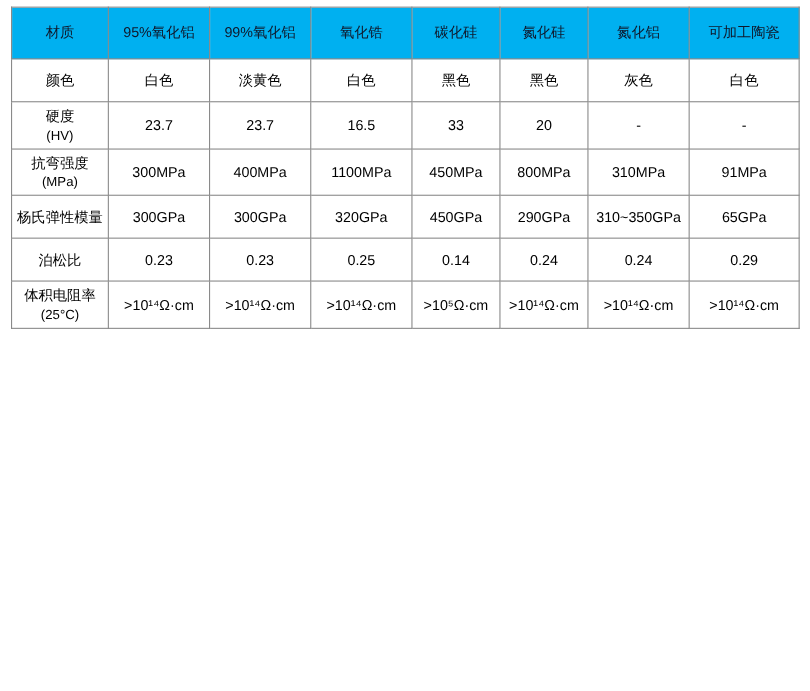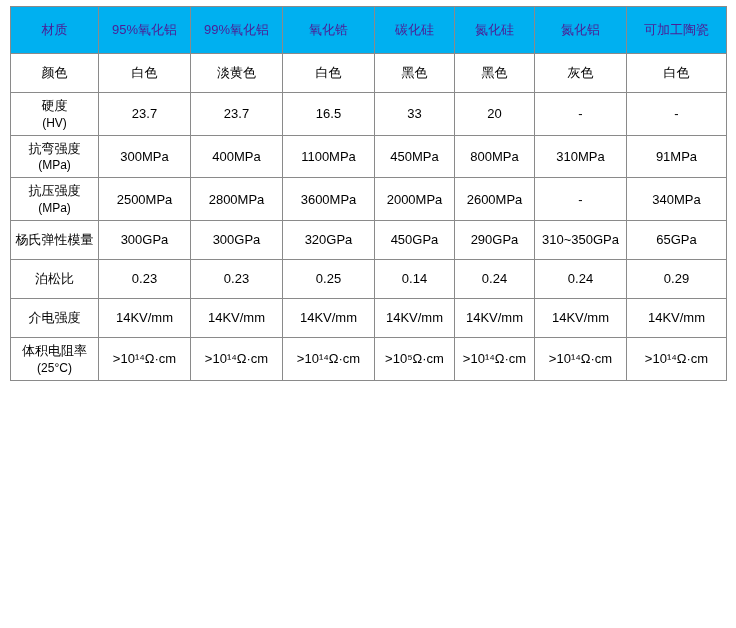--- a/index.html
+++ b/index.html
@@ -30,21 +30,21 @@
     border: 1px solid #8a8a8a;
     text-align: center;
     vertical-align: middle;
     font-size: 13px;
     line-height: 1.35;
     padding: 4px 2px;
     font-weight: normal;
   }
   thead th {
     background: #00b0f0;
-    color: #4c1d95;
+    color: #0f172a;
     height: 38px;
     font-size: 13.5px;
   }
   thead th.first-col {
     text-align: center;
   }
   tbody td {
     height: 30px;
     background: #ffffff;
   }
@@ -129,33 +129,20 @@
         </td>
         <td>300MPa</td>
         <td>400MPa</td>
         <td>1100MPa</td>
         <td>450MPa</td>
         <td>800MPa</td>
         <td>310MPa</td>
         <td>91MPa</td>
       </tr>
 
-      <tr>
-        <td class="label">
-          <span>抗压强度</span>
-          <span class="sub">(MPa)</span>
-        </td>
-        <td>2500MPa</td>
-        <td>2800MPa</td>
-        <td>3600MPa</td>
-        <td>2000MPa</td>
-        <td>2600MPa</td>
-        <td>-</td>
-        <td>340MPa</td>
-      </tr>
 
       <tr>
         <td class="label">
           <span>杨氏弹性模量</span>
         </td>
         <td>300GPa</td>
         <td>300GPa</td>
         <td>320GPa</td>
         <td>450GPa</td>
         <td>290GPa</td>
@@ -170,32 +157,20 @@
         <td>0.23</td>
         <td>0.23</td>
         <td>0.25</td>
         <td>0.14</td>
         <td>0.24</td>
         <td>0.24</td>
         <td>0.29</td>
       </tr>
 
 
-      <tr>
-        <td class="label">
-          <span>介电强度</span>
-        </td>
-        <td>14KV/mm</td>
-        <td>14KV/mm</td>
-        <td>14KV/mm</td>
-        <td>14KV/mm</td>
-        <td>14KV/mm</td>
-        <td>14KV/mm</td>
-        <td>14KV/mm</td>
-      </tr>
 
       <tr>
         <td class="label">
           <span>体积电阻率</span>
           <span class="sub">(25°C)</span>
         </td>
         <td>&gt;10¹⁴Ω·cm</td>
         <td>&gt;10¹⁴Ω·cm</td>
         <td>&gt;10¹⁴Ω·cm</td>
         <td>&gt;10⁵Ω·cm</td>

